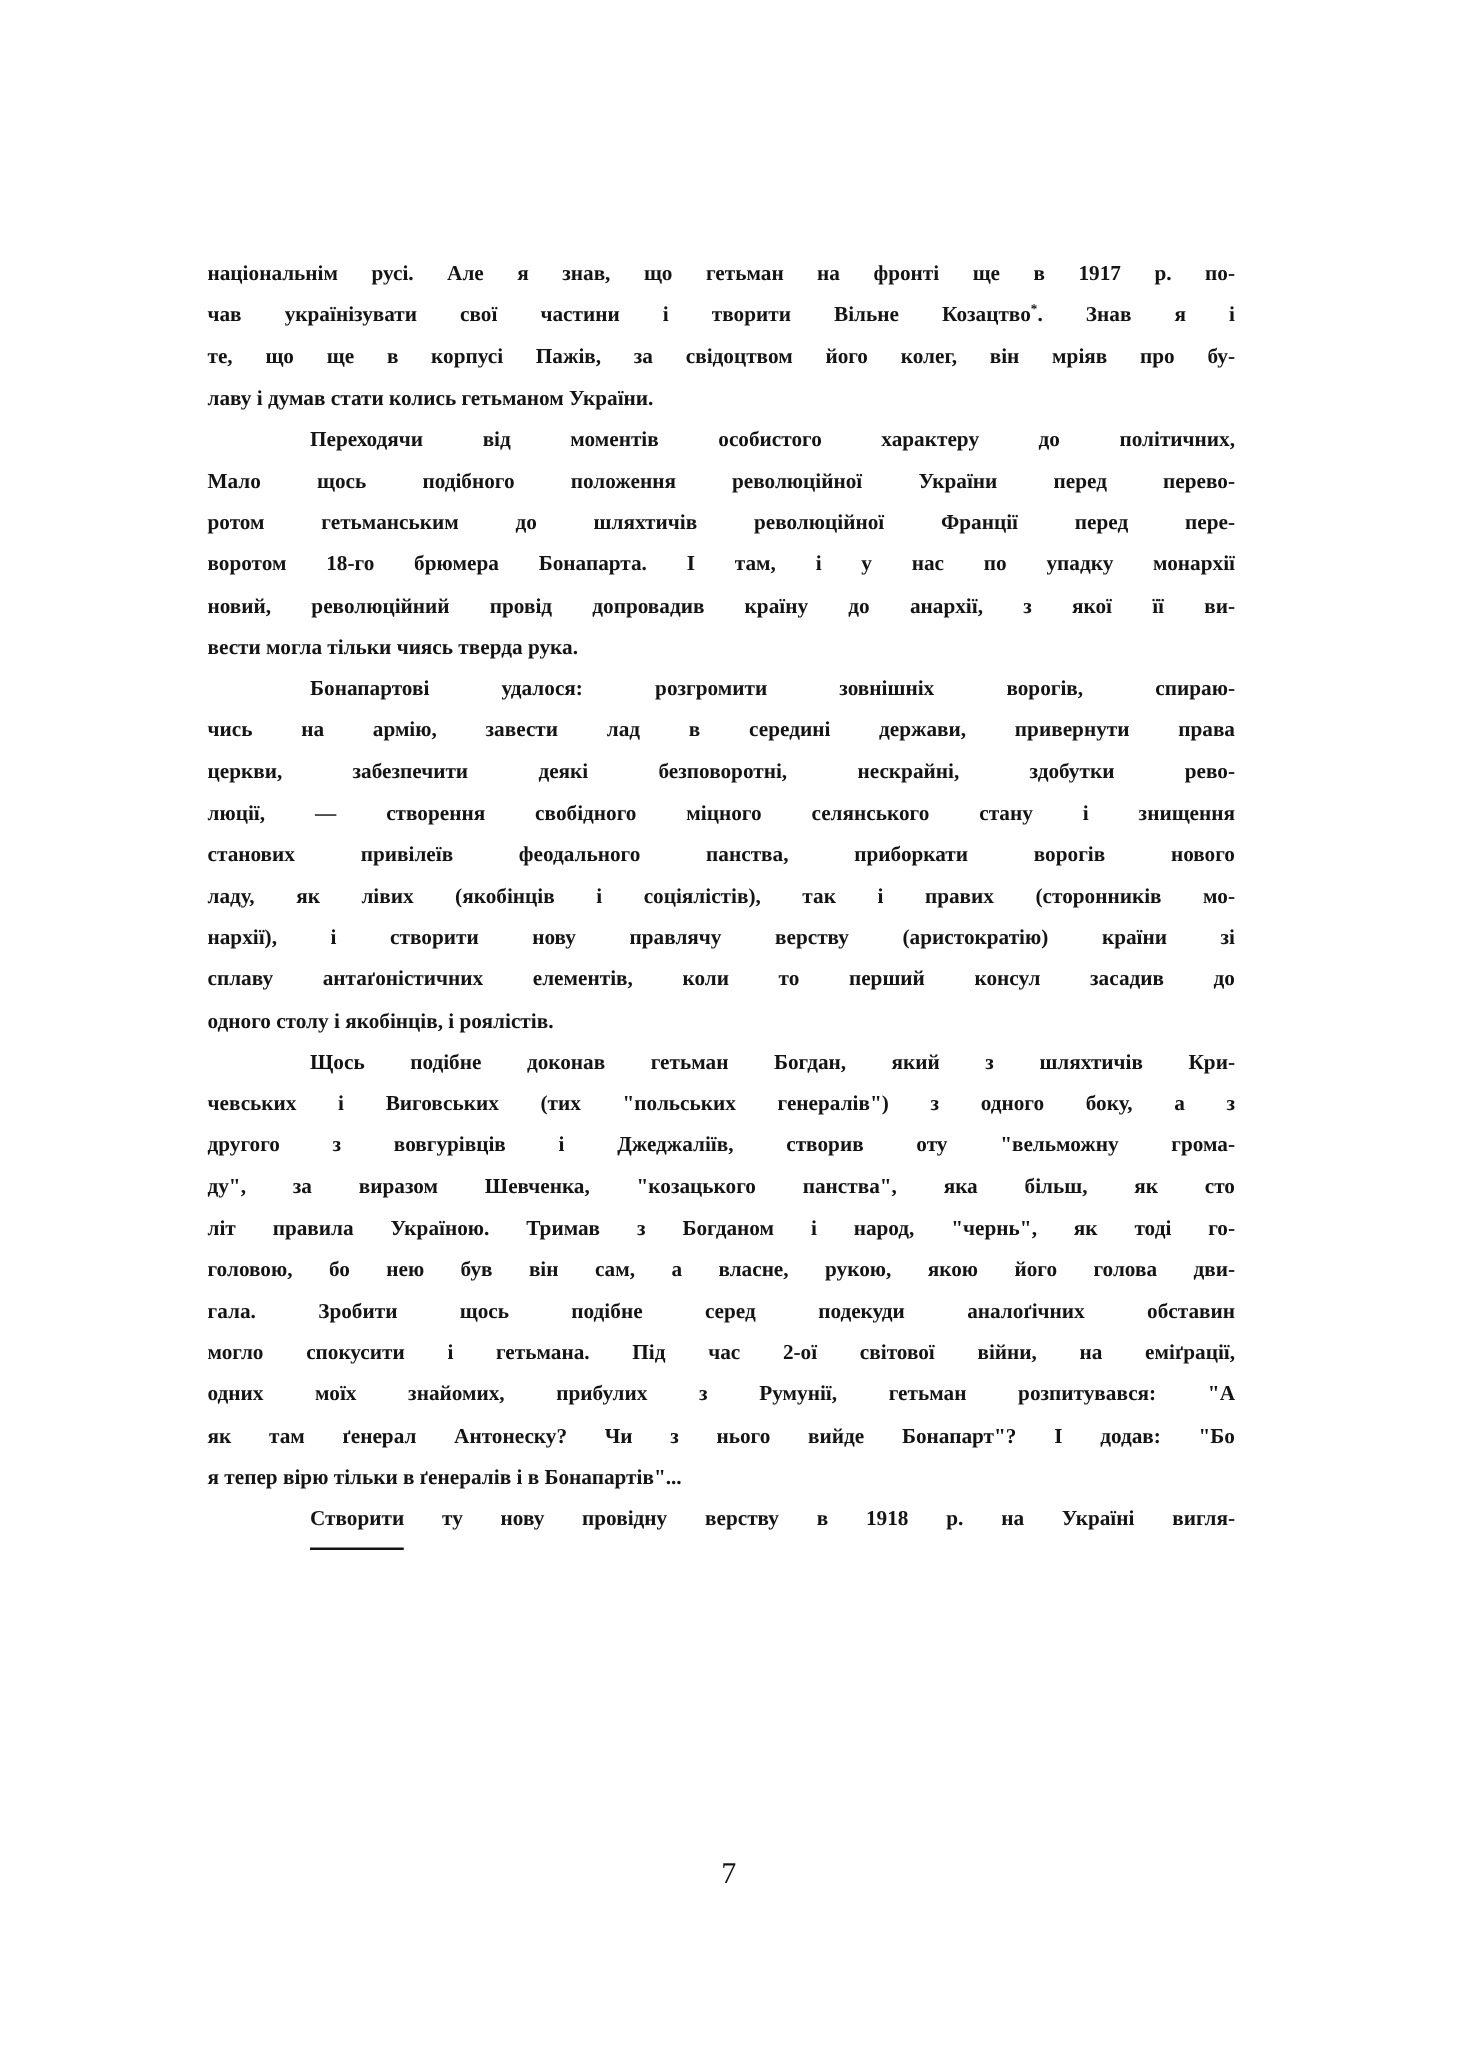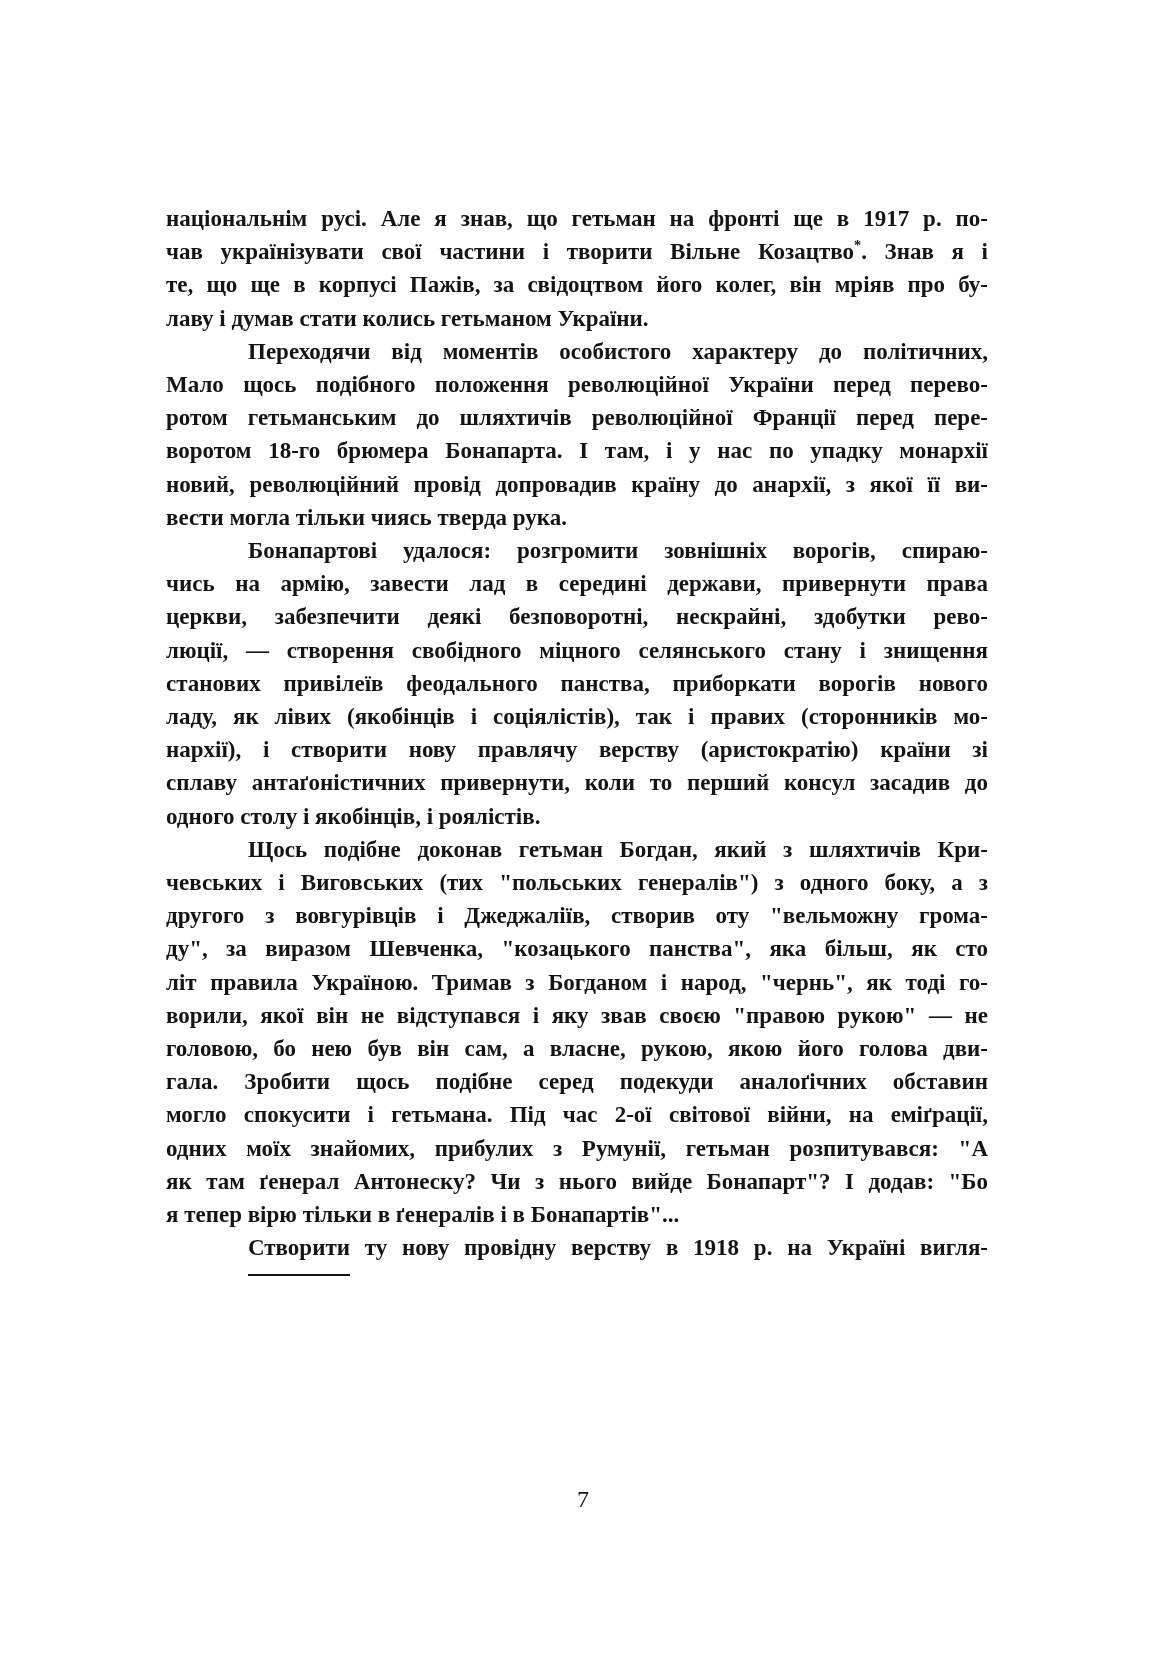--- a/index.html
+++ b/index.html
@@ -8,21 +8,21 @@
     background: #ffffff;
     position: relative;
     font-family: "Liberation Serif", serif;
     color: #141414;
     overflow: hidden;
   }
   .text-block {
     position: absolute;
     left: 166px; top: 202px;
     width: 822px;
-    font-size: 23px;
+    font-size: 17px;
     font-weight: bold;
     line-height: 33.2px;
   }
   .line {
     text-align: justify;
     text-align-last: justify;
   }
   .line.end { text-align-last: left; }
   .line.ind { padding-left: 82px; }
   sup { font-size: 62%; vertical-align: super; line-height: 0; }
@@ -50,28 +50,27 @@
     <div class="line"><span>воротом 18-го брюмера Бонапарта. І там, і у нас по упадку монархії</span></div>
     <div class="line"><span>новий, революційний провід допровадив країну до анархії, з якої її ви-</span></div>
     <div class="line end"><span>вести могла тільки чиясь тверда рука.</span></div>
     <div class="line ind"><span>Бонапартові удалося: розгромити зовнішніх ворогів, спираю-</span></div>
     <div class="line"><span>чись на армію, завести лад в середині держави, привернути права</span></div>
     <div class="line"><span>церкви, забезпечити деякі безповоротні, нескрайні, здобутки рево-</span></div>
     <div class="line"><span>люції, — створення свобідного міцного селянського стану і знищення</span></div>
     <div class="line"><span>станових привілеїв феодального панства, приборкати ворогів нового</span></div>
     <div class="line"><span>ладу, як лівих (якобінців і соціялістів), так і правих (сторонників мо-</span></div>
     <div class="line"><span>нархії), і створити нову правлячу верству (аристократію) країни зі</span></div>
-    <div class="line"><span>сплаву антаґоністичних привернути, коли то перший консул засадив до</span></div>
+    <div class="line"><span>сплаву антаґоністичних елементів, коли то перший консул засадив до</span></div>
     <div class="line end"><span>одного столу і якобінців, і роялістів.</span></div>
     <div class="line ind"><span>Щось подібне доконав гетьман Богдан, який з шляхтичів Кри-</span></div>
     <div class="line"><span>чевських і Виговських (тих "польських генералів") з одного боку, а з</span></div>
     <div class="line"><span>другого з вовгурівців і Джеджаліїв, створив оту "вельможну грома-</span></div>
     <div class="line"><span>ду", за виразом Шевченка, "козацького панства", яка більш, як сто</span></div>
     <div class="line"><span>літ правила Україною. Тримав з Богданом і народ, "чернь", як тоді го-</span></div>
-    <div class="line"><span>ворили, якої він не відступався і яку звав своєю "правою рукою" — не</span></div>
     <div class="line"><span>головою, бо нею був він сам, а власне, рукою, якою його голова дви-</span></div>
     <div class="line"><span>гала. Зробити щось подібне серед подекуди аналоґічних обставин</span></div>
     <div class="line"><span>могло спокусити і гетьмана. Під час 2-ої світової війни, на еміґрації,</span></div>
     <div class="line"><span>одних моїх знайомих, прибулих з Румунії, гетьман розпитувався: "А</span></div>
     <div class="line"><span>як там ґенерал Антонеску? Чи з нього вийде Бонапарт"? І додав: "Бо</span></div>
     <div class="line end"><span>я тепер вірю тільки в ґенералів і в Бонапартів"...</span></div>
     <div class="line ind"><span class="u">Створити</span><span> ту нову провідну верству в 1918 р. на Україні вигля-</span></div>
   </div>
 <div class="page-number">7</div>
 

